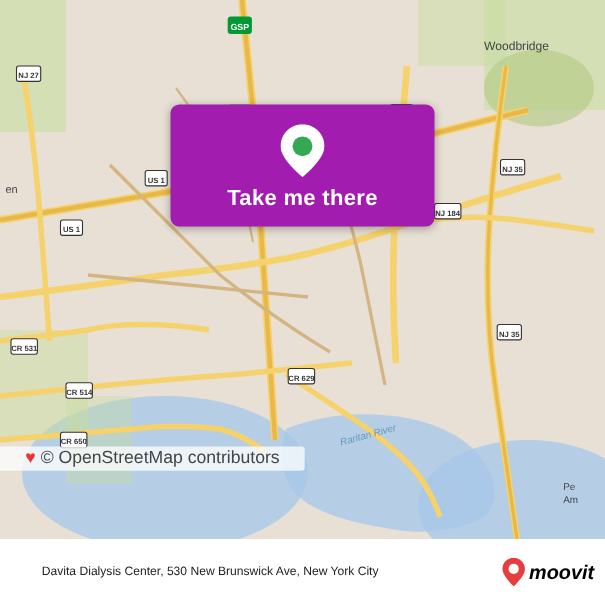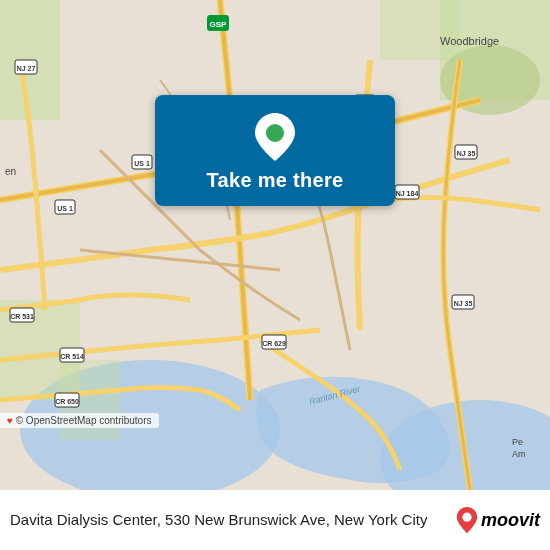--- a/index.html
+++ b/index.html
@@ -28,21 +28,21 @@
       position: absolute;
       top: 0; left: 0;
     }
 
     
     #button-overlay {
       position: absolute;
       top: 95px;
       left: 155px;
       width: 240px;
-      background: #0369a1;
+      background: #a21caf;
       border-radius: 8px;
       display: flex;
       flex-direction: column;
       align-items: center;
       padding: 18px 20px 14px;
       cursor: pointer;
       box-shadow: 0 2px 8px rgba(0,0,0,0.3);
     }
 
     #pin-icon {
@@ -64,24 +64,25 @@
       height: 60px;
       background: white;
       display: flex;
       align-items: center;
       padding: 0 10px;
       position: relative;
     }
 
     #location-text {
       flex: 1;
-      font-size: 15px;
+      font-size: 11px;
       color: #222;
       font-weight: 500;
       line-height: 1.3;
+      margin-left: 28px;
     }
 
     #moovit-logo {
       display: flex;
       align-items: center;
       gap: 3px;
       flex-shrink: 0;
     }
 
     #moovit-pin {
@@ -94,23 +95,23 @@
       font-weight: 700;
       color: #000000;
       font-style: italic;
     }
 
     #osm-bar {
       position: absolute;
       bottom: 62px;
       left: 0;
       background: rgba(255,255,255,0.75);
-      font-size: 10px;
+      font-size: 16px;
       color: #444;
-      padding: 2px 7px;
+      padding: 2px 23px;
       border-radius: 0 3px 3px 0;
     }
   </style>
 </head>
 <body>
 
 <div id="map-container">
   <svg id="map-svg" viewBox="0 0 550 490" xmlns="http://www.w3.org/2000/svg">
 
     <rect width="550" height="490" fill="#e8e0d5"></rect>

